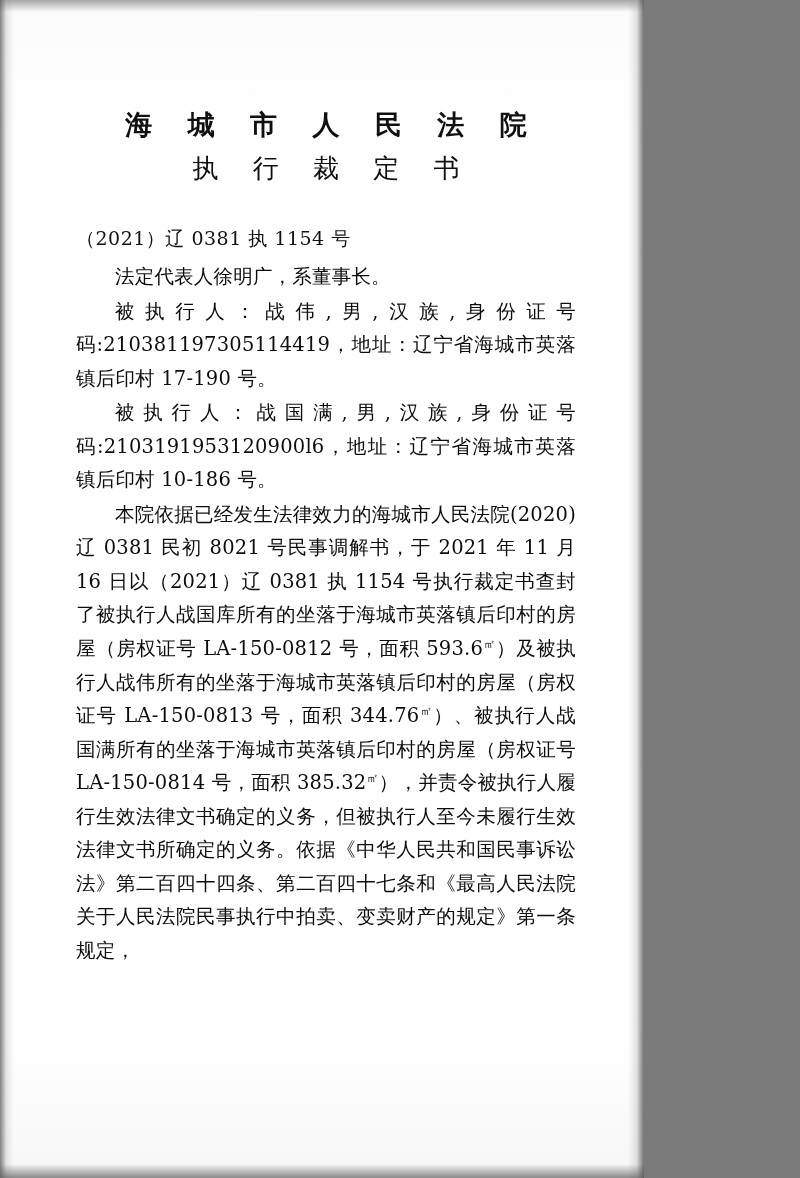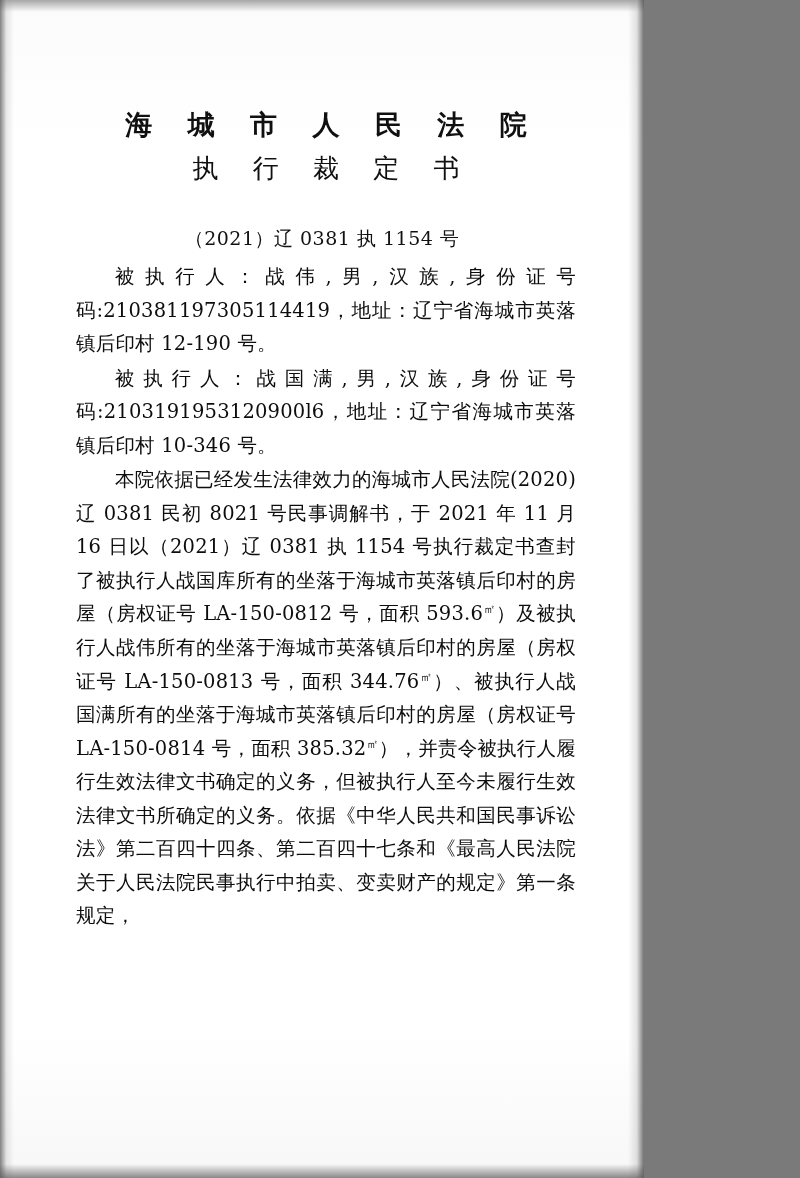--- a/index.html
+++ b/index.html
@@ -70,21 +70,21 @@
     font-weight: normal;
     letter-spacing: 13px;
     color: #101010;
     line-height: 1.4;
     margin-top: 8px;
     text-indent: 13px;
   }
 
   .case-no {
     margin-top: 40px;
-    text-align: center;
+    text-align: left;
     font-size: 19px;
     color: #111;
     letter-spacing: 0.5px;
     padding-right: 8px;
   }
 
   .body-text {
     margin-top: 8px;
     font-size: 19.5px;
     color: #0d0d0d;
@@ -119,22 +119,23 @@
   <div class="content">
 
     <div class="title-block">
       <div class="doc-title-1">海 城 市 人 民 法 院</div>
       <div class="doc-title-2">执 行 裁 定 书</div>
     </div>
 
     <div class="case-no">（2021）辽 0381 执 1154 号</div>
 
     <div class="body-text">
-      <p class="para">被执行人：战伟,男,汉族,身份证号码:210381197305114419，地址：辽宁省海城市英落镇后印村 12-190 号。</p>
-      <p class="para">被执行人：战国满,男,汉族,身份证号码:2103191953120900l6，地址：辽宁省海城市英落镇后印村 10-346 号。</p>
+      <p class="para">法定代表人徐明广，系董事长。</p>
+      <p class="para">被执行人：战伟,男,汉族,身份证号码:210381197305114419，地址：辽宁省海城市英落镇后印村 17-190 号。</p>
+      <p class="para">被执行人：战国满,男,汉族,身份证号码:2103191953120900l6，地址：辽宁省海城市英落镇后印村 10-186 号。</p>
 
       <p class="para">
         <span>本院依据已经发生法律效力的海城市人民法院(2020)辽 0381 民初 8021 号民事调解书，于 2021 年 11 月 16 日以（2021）辽 0381 执 1154 号执行裁定书查封了被执行人战国库所有的坐落于海城市英落镇后印村的房屋（房权证号 LA-150-0812 号，面积 593.6</span><sup>㎡</sup><span>）及被执行人战伟所有的坐落于海城市英落镇后印村的房屋（房权证号 LA-150-0813 号，面积 344.76</span><sup>㎡</sup><span>）、被执行人战国满所有的坐落于海城市英落镇后印村的房屋（房权证号 LA-150-0814 号，面积 385.32</span><sup>㎡</sup><span>），并责令被执行人履行生效法律文书确定的义务，但被执行人至今未履行生效法律文书所确定的义务。依据《中华人民共和国民事诉讼法》第二百四十四条、第二百四十七条和《最高人民法院关于人民法院民事执行中拍卖、变卖财产的规定》第一条规定，</span>
       </p>
     </div>
 
   </div>
 </div>
 
 </body></html>

